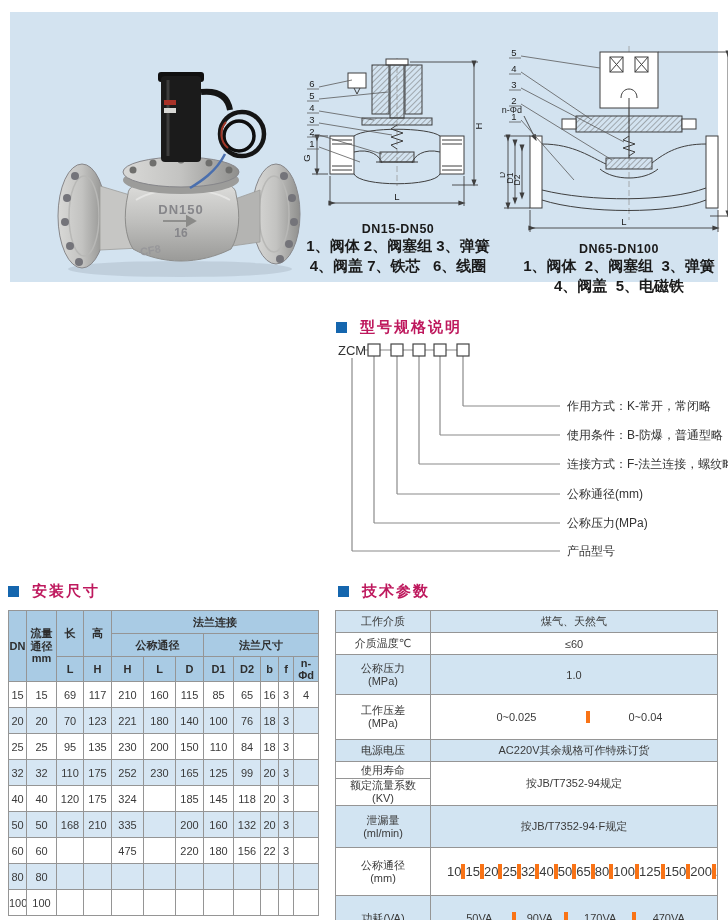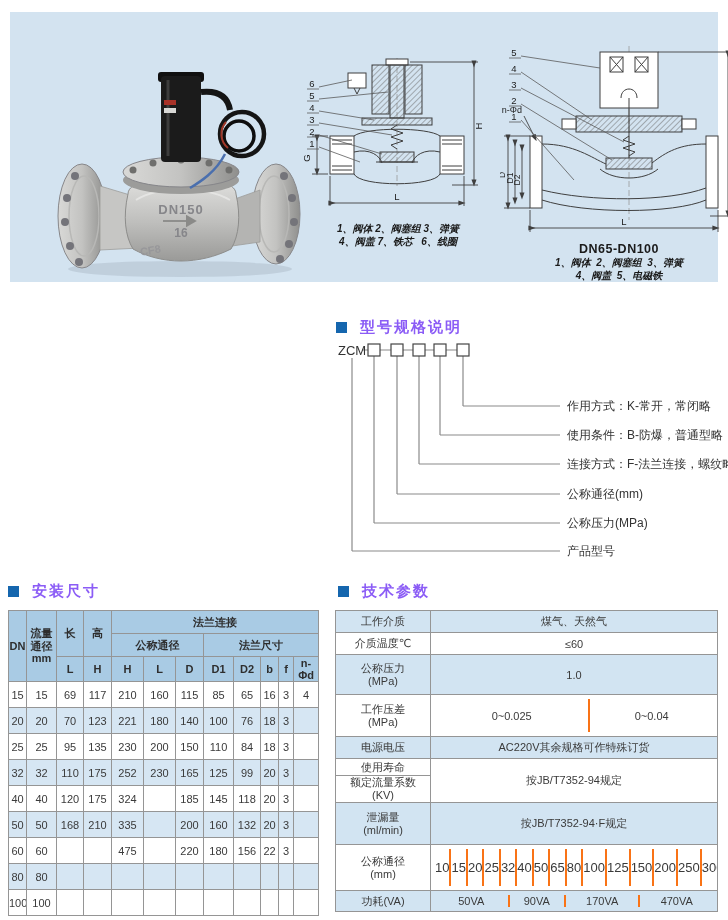--- a/index.html
+++ b/index.html
@@ -7,26 +7,26 @@
   body { font-family:"Liberation Sans","DejaVu Sans",sans-serif; color:#333; }
   .page { position:relative; width:728px; height:920px; background:#fff; overflow:hidden; }
 
   
   .banner { position:absolute; left:10px; top:12px; width:708px; height:270px; background:#d3e3f0; }
   .photo-wrap { position:absolute; left:38px; top:52px; width:265px; height:214px; }
   .fig1 { position:absolute; left:292px; top:44px; width:192px; }
   .fig2 { position:absolute; left:490px; top:28px; width:238px; }
   .fig-caption { text-align:center; color:#1a1a1a; margin-top:2px; }
   .fig-caption .cap-title { font-size:12.5px; font-weight:600; letter-spacing:.5px; }
-  .fig-caption .cap-line { font-size:10px; font-weight:600; line-height:1.3; white-space:pre;font-style:italic; }
+  .fig-caption .cap-line { font-size:15px; font-weight:600; line-height:1.3; white-space:pre; }
 
   
   .sec-head { position:absolute; display:flex; align-items:center; gap:13px; }
   .sec-head .bullet { width:11px; height:11px; background:#1566ae; flex:0 0 auto; }
-  .sec-head .txt { font-size:15px; font-weight:bold; color:#8b5cf6; letter-spacing:2px; }
+  .sec-head .txt { font-size:15px; font-weight:bold; color:#be185d; letter-spacing:2px; }
 
   
   .zcm-wrap { position:absolute; left:334px; top:338px; width:394px; height:232px; }
 
   
   table { border-collapse:collapse; table-layout:fixed; }
   th, td { border:1px solid #959595; text-align:center; vertical-align:middle;
            font-size:11px; color:#3a3a3a; overflow:hidden; }
   th { font-weight:700; color:#2e2e2e; }
   .pre { white-space:pre-line; line-height:1.15;margin-top:46px; }
@@ -35,24 +35,24 @@
   .install-table { position:absolute; left:8px; top:610px; width:310px; }
   .install-table th { background:#a9cbe4; height:23px; }
   .install-table td { height:26px; }
   .install-table tbody tr:nth-child(even) td { background:#d6e6f3; }
 
   
   .tech-table { position:absolute; left:335px; top:610px; width:383px; }
   .tech-table td { height:22px; }
   .tech-table td.lbl { width:95px; }
   .tech-table tr.blue td { background:#d2e4f2; }
-  .tech-table td.cells { padding:4px; }
+  .tech-table td.cells { padding:16px; }
   .split { display:flex; width:100%; height:100%; align-items:stretch; }
   .split > div { display:flex; align-items:center; justify-content:center;
-                 border-left:2px solid #f97316; font-size:11px; color:#3a3a3a; }
+                 border-left:4px solid #f97316; font-size:11px; color:#3a3a3a; }
   .split > div:first-child { border-left:none; }
   .split.sizes > div { flex:1; font-size:13px; }
   .r-pressure td { height:40px; }
   .r-diff td { height:42px; }
   .r-life td { height:17px; }
   .r-kv td { height:27px; }
   .r-leak td { height:42px; }
   .r-size td { height:46px; }
   .r-power td { height:16px; }
 
@@ -195,20 +195,21 @@
           <text x="10" y="55" text-anchor="middle">4</text>
           <text x="10" y="67" text-anchor="middle">3</text>
           <text x="10" y="79" text-anchor="middle">2</text>
           <text x="10" y="91" text-anchor="middle">1</text>
           <text x="8" y="102" transform="rotate(-90 8 102)" text-anchor="middle">G</text>
           <text x="180" y="70" transform="rotate(-90 180 70)" text-anchor="middle">H</text>
           <text x="95" y="144" text-anchor="middle">L</text>
         </g>
       </svg>
       <figcaption class="fig-caption">
+        <div class="cap-title">DN15-DN50</div>
         <div class="cap-line">1、阀体 2、阀塞组 3、弹簧</div>
         <div class="cap-line">4、阀盖 7、铁芯   6、线圈</div>
       </figcaption>
     </figure>
 
     <figure class="fig2">
       <svg width="238" height="196" viewBox="0 0 238 196">
         <line x1="129" y1="6" x2="129" y2="180" stroke="#9a9a9a" stroke-width=".8" stroke-dasharray="6 3"></line>
         <g stroke="#3f3f3f" fill="none" stroke-width="1">
           <rect x="100" y="12" width="58" height="56" fill="#fff"></rect>

